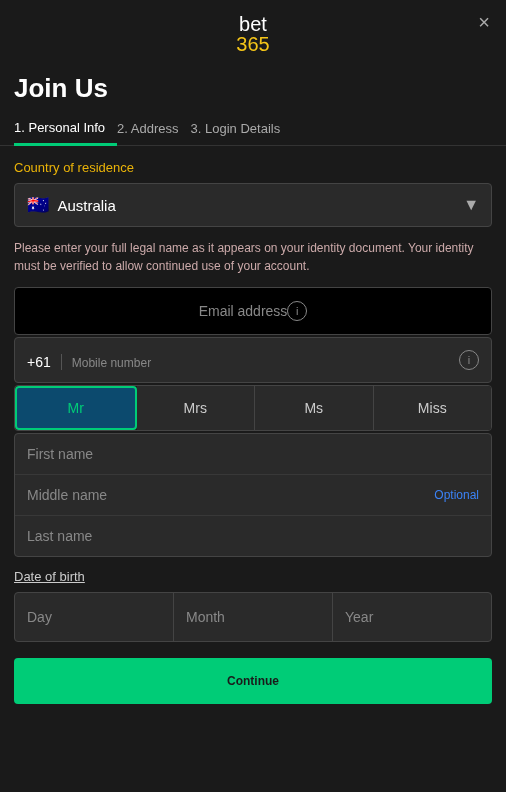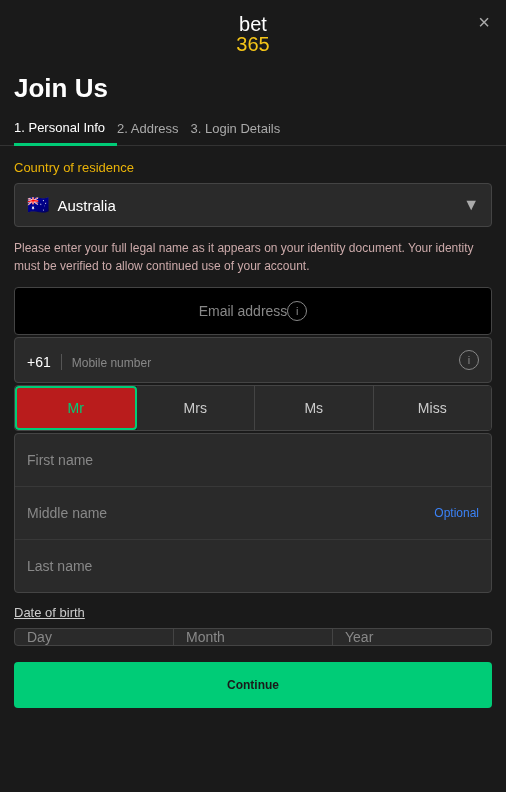--- a/index.html
+++ b/index.html
@@ -183,34 +183,34 @@
       background: #2a2a2a;
       border: none;
       border-right: 1px solid #444;
       cursor: pointer;
     }
     .salutation-btn:last-child {
       border-right: none;
     }
     .salutation-btn.active {
       color: #00cc77;
-      background: #b91c1c;
+      background: #0c4a6e;
       border: 2px solid #00cc77;
       border-radius: 4px;
     }
 
     .name-group {
       background: #2a2a2a;
       border: 1px solid #444;
       border-radius: 4px;
       margin-bottom: 2px;
       overflow: hidden;
     }
     .name-row {
-      padding: 18px 12px;
+      padding: 12px 12px;
       border-bottom: 1px solid #383838;
       color: #888888;
       font-size: 14px;
       display: flex;
       align-items: center;
       justify-content: space-between;
     }
     .name-row:last-child {
       border-bottom: none;
     }
@@ -229,21 +229,21 @@
     .dob-row {
       display: flex;
       border: 1px solid #444;
       border-radius: 4px;
       overflow: hidden;
       background: #2a2a2a;
       margin-bottom: 16px;
     }
     .dob-field {
       flex: 1;
-      padding: 0 12px;
+      padding: 16px 12px;
       color: #888888;
       font-size: 14px;
       border-right: 1px solid #444;
       cursor: pointer;
     }
     .dob-field:last-child {
       border-right: none;
     }
 
     .continue-btn {

